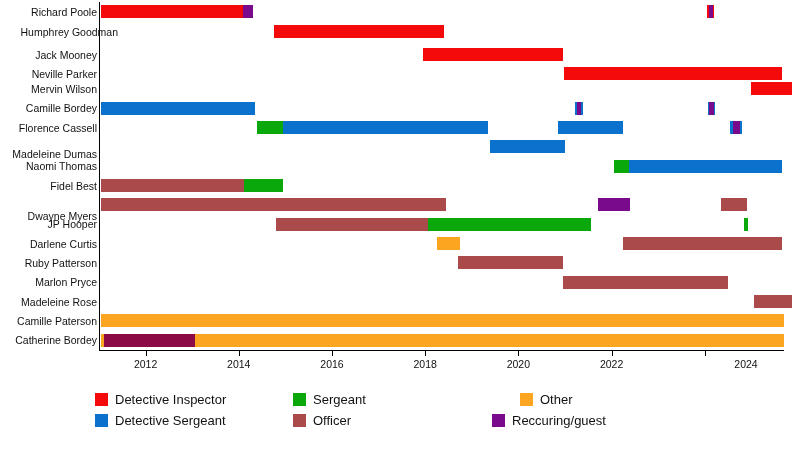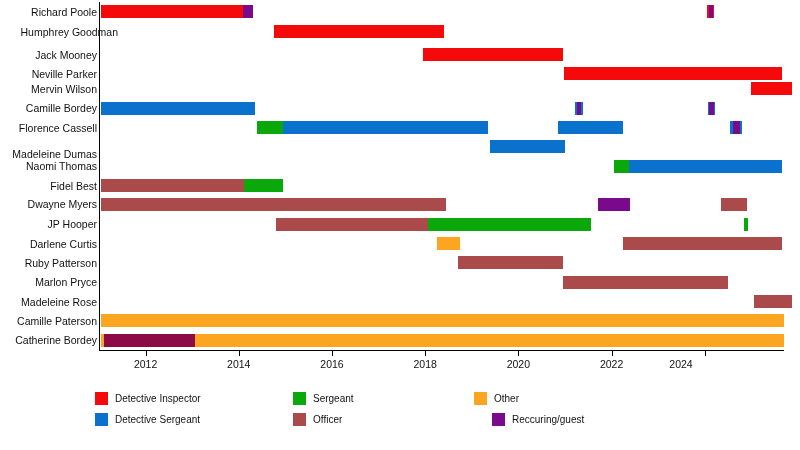--- a/index.html
+++ b/index.html
@@ -71,21 +71,21 @@
     position:absolute;
     display:flex;
     align-items:center;
     gap:7px;
   }
   .legend-swatch{
     width:13px;height:13px;
     flex:0 0 auto;
   }
   .legend-text{
-    font-size:10px;
+    font-size:13px;
     color:#111111;
     white-space:nowrap;
   }
 </style>
 </head>
 <body>
 
 <div id="chart-root">
 
   <div id="plot-area"></div>
@@ -140,21 +140,21 @@
         <div class="row-label" style="top: 3.66667px;">Naomi Thomas</div>
         <div class="bar" title="Naomi Thomas — Sergeant" style="left: 613.915px; width: 15.3776px; top: 3.16667px; background: rgb(10, 168, 10);"></div>
         <div class="bar" title="Naomi Thomas — Detective Sergeant" style="left: 629.293px; width: 152.378px; top: 3.16667px; background: rgb(10, 114, 204);"></div>
       </div>
       <div class="row" style="top: 176px; height: 19.3333px;">
         <div class="row-label" style="top: 4px;">Fidel Best</div>
         <div class="bar" title="Fidel Best — Officer" style="left: 101.33px; width: 143.058px; top: 3.16667px; background: rgb(171, 74, 74);"></div>
         <div class="bar" title="Fidel Best — Sergeant" style="left: 244.388px; width: 38.6769px; top: 3.16667px; background: rgb(10, 168, 10);"></div>
       </div>
       <div class="row" style="top: 195.333px; height: 19.3333px;">
-        <div class="row-label" style="top: 3px;">Dwayne Myers</div>
+        <div class="row-label" style="top: 15px;">Dwayne Myers</div>
         <div class="bar" title="Dwayne Myers — Officer" style="left: 101.33px; width: 344.83px; top: 3.16667px; background: rgb(171, 74, 74);"></div>
         <div class="bar" title="Dwayne Myers — Reccuring/guest" style="left: 597.605px; width: 32.619px; top: 3.16667px; background: rgb(122, 10, 140);"></div>
         <div class="bar" title="Dwayne Myers — Officer" style="left: 721.092px; width: 25.6293px; top: 3.16667px; background: rgb(171, 74, 74);"></div>
       </div>
       <div class="row" style="top: 214.667px; height: 19.3333px;">
         <div class="row-label" style="top: 3.66667px;">JP Hooper</div>
         <div class="bar" title="JP Hooper — Officer" style="left: 276.075px; width: 151.446px; top: 3.16667px; background: rgb(171, 74, 74);"></div>
         <div class="bar" title="JP Hooper — Sergeant" style="left: 427.52px; width: 163.095px; top: 3.16667px; background: rgb(10, 168, 10);"></div>
         <div class="bar" title="JP Hooper — Sergeant" style="left: 744.391px; width: 3.2619px; top: 3.16667px; background: rgb(10, 168, 10);"></div>
       </div>
@@ -192,41 +192,41 @@
       <div class="tick-label" style="left: 238.796px;">2014</div>
       <div class="tick" style="left: 331.993px;"></div>
       <div class="tick-label" style="left: 331.993px;">2016</div>
       <div class="tick" style="left: 425.19px;"></div>
       <div class="tick-label" style="left: 425.19px;">2018</div>
       <div class="tick" style="left: 518.388px;"></div>
       <div class="tick-label" style="left: 518.388px;">2020</div>
       <div class="tick" style="left: 611.585px;"></div>
       <div class="tick-label" style="left: 611.585px;">2022</div>
       <div class="tick" style="left: 704.782px;"></div>
-      <div class="tick-label" style="left: 681px;">2024</div>
+      <div class="tick-label" style="left: 746px;">2024</div>
     </div>
 
   <div id="legend">
       <div class="legend-item" style="left: 95px; top: 0px;">
         <span class="legend-swatch" style="background: rgb(244, 10, 10);"></span>
         <span class="legend-text">Detective Inspector</span>
       </div>
       <div class="legend-item" style="left: 95px; top: 21px;">
         <span class="legend-swatch" style="background: rgb(10, 114, 204);"></span>
         <span class="legend-text">Detective Sergeant</span>
       </div>
       <div class="legend-item" style="left: 293px; top: 0px;">
         <span class="legend-swatch" style="background: rgb(10, 168, 10);"></span>
         <span class="legend-text">Sergeant</span>
       </div>
       <div class="legend-item" style="left: 293px; top: 21px;">
         <span class="legend-swatch" style="background: rgb(171, 74, 74);"></span>
         <span class="legend-text">Officer</span>
       </div>
-      <div class="legend-item" style="left: 474px; top: 0px;">
+      <div class="legend-item" style="left: 520px; top: 0px;">
         <span class="legend-swatch" style="background: rgb(251, 165, 33);"></span>
         <span class="legend-text">Other</span>
       </div>
       <div class="legend-item" style="left: 492px; top: 21px;">
         <span class="legend-swatch" style="background: rgb(122, 10, 140);"></span>
         <span class="legend-text">Reccuring/guest</span>
       </div>
     </div>
 
 </div>

